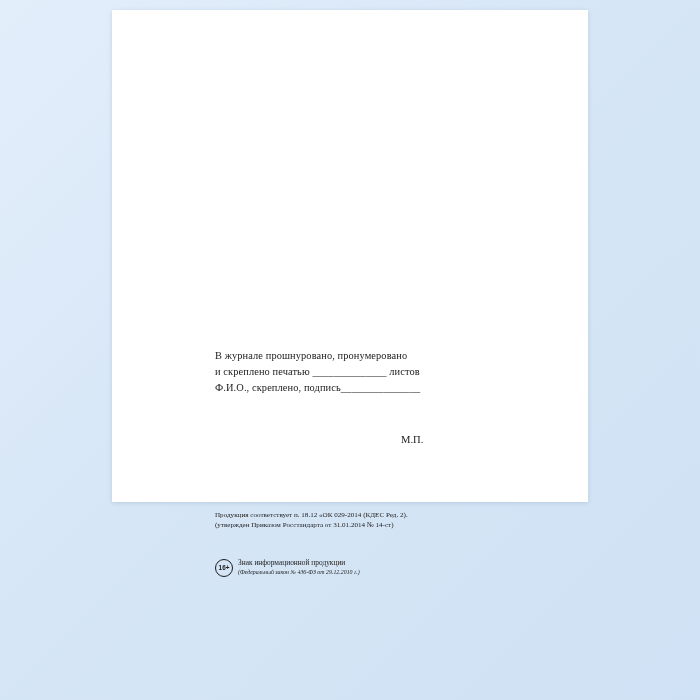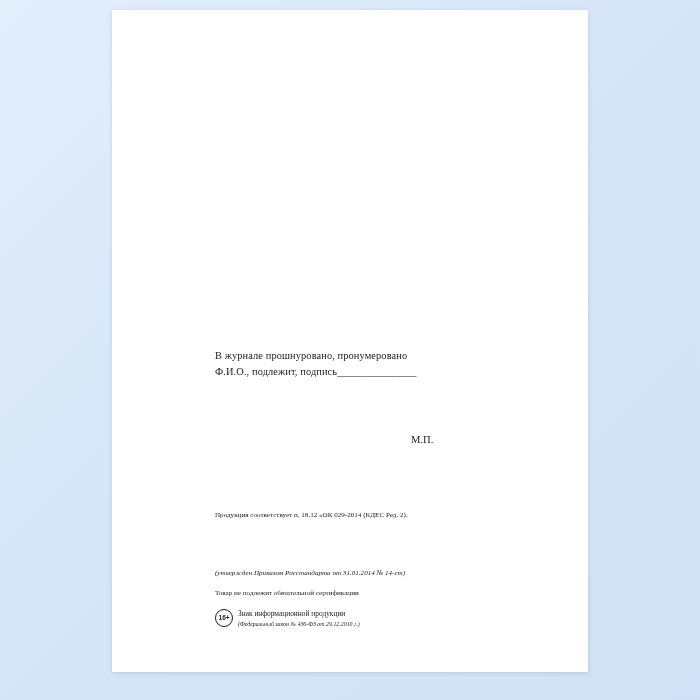--- a/index.html
+++ b/index.html
@@ -17,42 +17,42 @@
     position: relative;
     width: 700px;
     height: 700px;
     background: linear-gradient(135deg, #e3eefb 0%, #d6e6f6 45%, #cfe1f4 100%);
   }
   .page {
     position: absolute;
     left: 112px;
     top: 10px;
     width: 476px;
-    height: 662px;
+    height: 492px;
     background: #ffffff;
     box-shadow: 0 1px 4px rgba(60, 90, 130, 0.18);
   }
   .block {
     position: absolute;
     left: 103px;
     width: 300px;
   }
   .cert-block {
     top: 338px;
     font-size: 10.4px;
     line-height: 1.52;
     color: #1c1c1c;
     letter-spacing: 0.1px;
   }
   .cert-block .line {
     white-space: nowrap;
   }
   .mp {
     position: absolute;
-    left: 299px;
+    left: 289px;
     top: 424px;
     font-size: 10.6px;
     color: #1c1c1c;
     text-align: right;
   }
   .footer {
     position: absolute;
     left: 103px;
     top: 500px;
     width: 320px;
@@ -60,28 +60,26 @@
     line-height: 1.45;
     color: #1d1d1d;
   }
   .footer .para {
     margin-bottom: 9px;
   }
   .footer .para:last-child {
     margin-bottom: 0;
   }
   .footer .ital {
-    font-style: italic;
-    margin-top: 48px;
   }
   .info-row {
     display: flex;
-    align-items: center;
+    align-items: flex-end;
     gap: 5px;
-    margin-top: 10px;
+    margin-top: 26px;
   }
   .age-badge {
     flex: 0 0 auto;
     width: 16px;
     height: 16px;
     border: 1px solid #1d1d1d;
     border-radius: 50%;
     display: flex;
     align-items: center;
     justify-content: center;
@@ -103,31 +101,31 @@
   }
 </style>
 </head>
 <body>
 
 <div class="scene">
   <div class="page">
 
     <div class="block cert-block">
       <div class="line">В журнале прошнуровано, пронумеровано</div>
-      <div class="line">Ф.И.О., подлежит, подпись_______________</div>
+      <div class="line">и скреплено печатью ______________ листов</div>
+      <div class="line">Ф.И.О., скреплено, подпись_______________</div>
     </div>
 
     <div class="mp">М.П.</div>
 
     <div class="footer">
       <div class="para">
         <div>Продукция соответствует п. 18.12 «ОК 029-2014 (КДЕС Ред. 2).</div>
         <div class="ital">(утвержден Приказом Росстандарта от 31.01.2014 № 14-ст)</div>
       </div>
-      <div class="para">Товар не подлежит обязательной сертификации</div>
       <div class="info-row">
         <div class="age-badge">16+</div>
         <div class="info-text">
           <div class="t1">Знак информационной продукции</div>
           <div class="t2">(Федеральный закон № 436-ФЗ от 29.12.2010 г.)</div>
         </div>
       </div>
     </div>
 
   </div>

